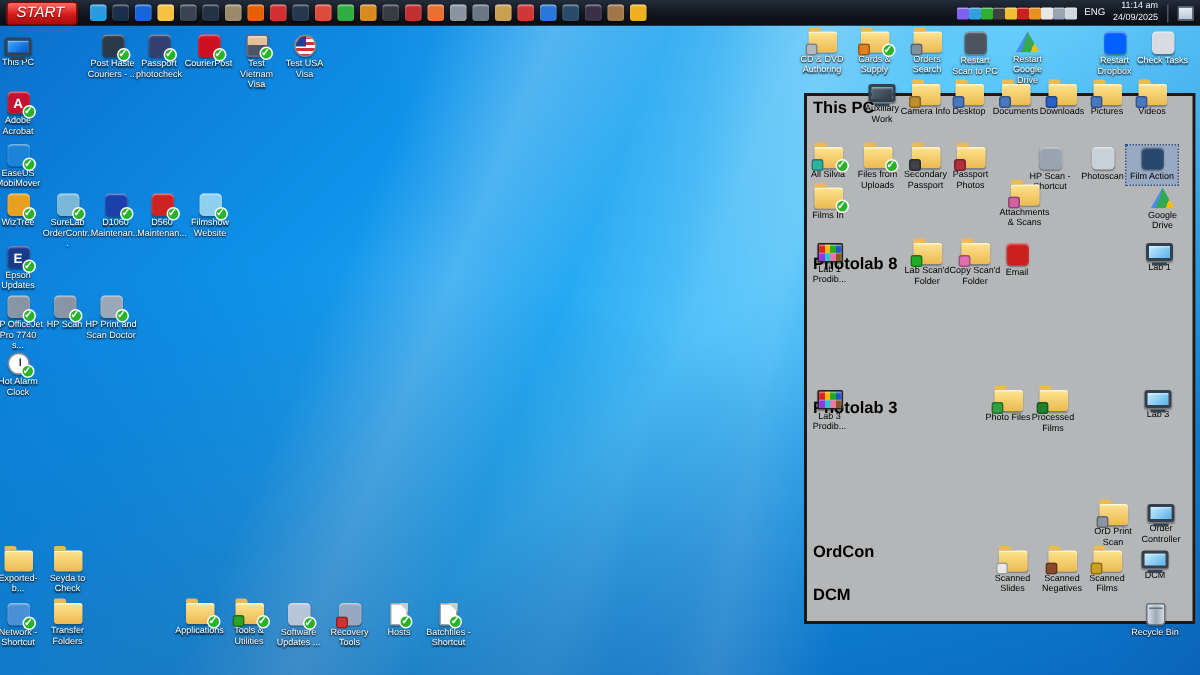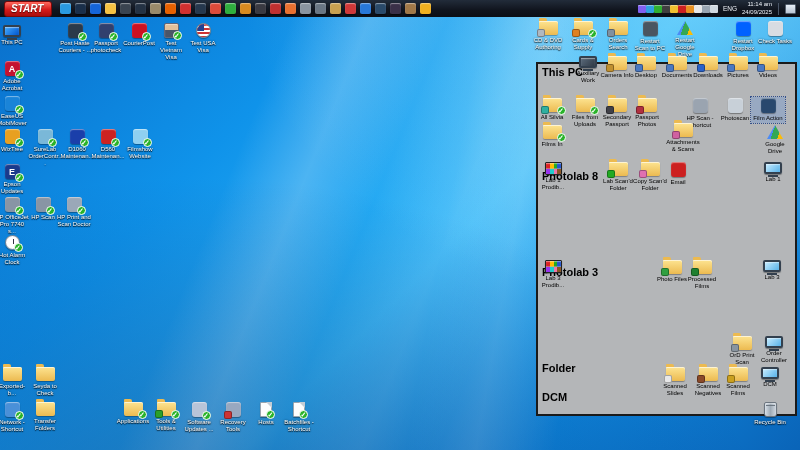--- a/index.html
+++ b/index.html
@@ -4,21 +4,21 @@
 <style>
   * { margin:0; padding:0; box-sizing:border-box; }
   body { font-family:"Liberation Sans", sans-serif; background:#000; }
   .screen { position:relative; width:800px; height:450px; overflow:hidden; }
 
   
   .taskbar { position:absolute; top:0; left:0; right:0; height:17px;
     background:linear-gradient(#222c3a,#10141d 60%,#0b0e15);
     display:flex; align-items:center; padding:0 4px; z-index:10; }
   .start { background:linear-gradient(#ff6a5e,#d61a1a 55%,#a80d0d);
-    color:#fff; font-weight:bold; font-style:italic; font-size:10px;
+    color:#fff; font-weight:normal; font-style:italic; font-size:10px;
     line-height:13px; padding:0 8px 1px 6px; border-radius:3px;
     border:1px solid #7d0808; text-shadow:0 1px 1px rgba(0,0,0,.6); cursor:pointer; }
   .tb-icons { display:flex; align-items:center; margin-left:6px; }
   .tbi { width:11px; height:11px; border-radius:2px; margin:0 2px; display:inline-block;
     box-shadow:inset 0 1px 1px rgba(255,255,255,.45), 0 1px 1px rgba(0,0,0,.5); }
   .tray { margin-left:auto; display:flex; align-items:center; gap:3px; }
   .tri { width:8px; height:8px; border-radius:1px; display:inline-block;
     box-shadow:inset 0 1px 0 rgba(255,255,255,.4); }
   .lang { color:#eef2f8; font-size:6.5px; margin:0 2px; }
   .clock { color:#eef2f8; font-size:6px; line-height:1.2; text-align:right; }
@@ -163,21 +163,21 @@
       <div class="tray-sep"></div>
       <div class="notif"></div>
     </div>
   </div>
 
   <div class="desktop">
     <div class="panel">
         <div class="sec-h" style="top: 2px;">This PC</div>
         <div class="sec-h" style="top: 106px;">Photolab 8</div>
         <div class="sec-h" style="top: 202px;">Photolab 3</div>
-        <div class="sec-h" style="top: 298px;">Folder</div>
+        <div class="sec-h" style="top: 298px;">OrdCon</div>
         <div class="sec-h" style="top: 327px;">DCM</div>
       </div>
   </div>
 
   <div class="icons-layer">
       <div class="dicon k-pc" style="left: -5px; top: 24px;">
     <div class="glyph">
       
       
       

